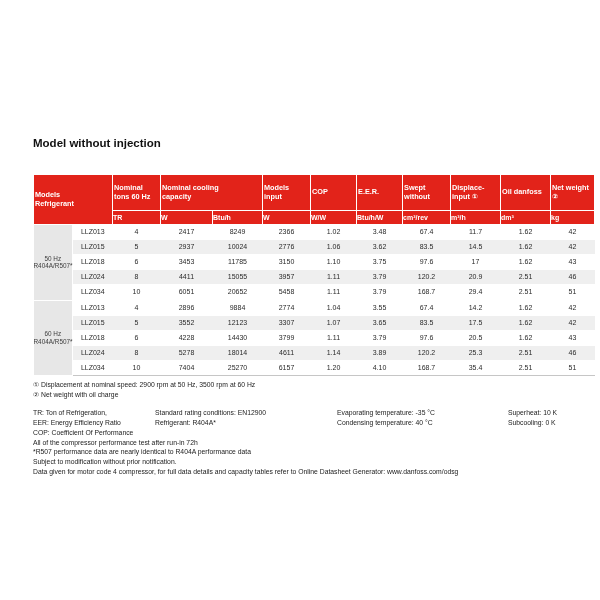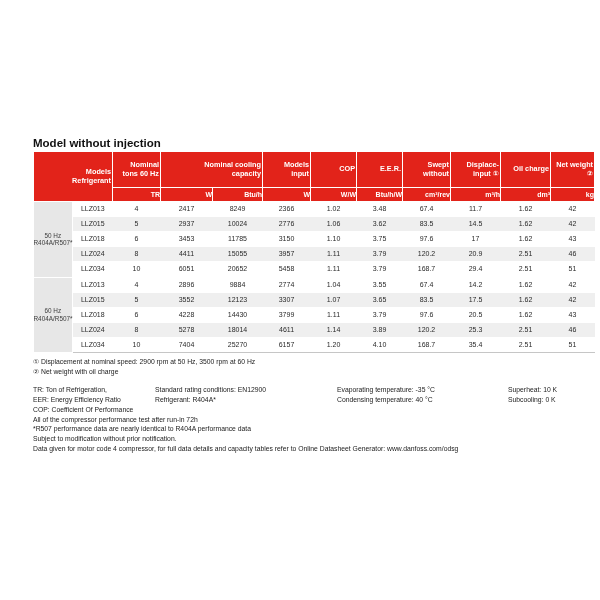--- a/index.html
+++ b/index.html
@@ -9,29 +9,29 @@
     --ink:#2a2a2a;
   }
   *{box-sizing:border-box;}
   html,body{margin:0;padding:0;}
   body{
     width:600px;height:600px;background:#ffffff;overflow:hidden;
     font-family:"Liberation Sans","DejaVu Sans",sans-serif;color:var(--ink);
   }
   .page{width:600px;height:600px;padding:0 6px 0 33px;}
   .title{
-    margin:0;padding-top:136px;padding-bottom:1px;
+    margin:0;padding-top:136px;padding-bottom:24px;
     font-size:11.5px;line-height:14px;font-weight:bold;color:#111;
   }
   table.spec-table{
     border-collapse:collapse;table-layout:fixed;width:561px;
   }
   .spec-table th{
     background:var(--red);color:#ffffff;font-weight:bold;
-    border:1px solid #ffffff;text-align:right;vertical-align:middle;
+    border:1px solid #ffffff;text-align:left;vertical-align:middle;
     white-space:pre-line;
   }
   .head-main th{height:36px;font-size:7.3px;line-height:8.5px;padding:2px 1px;}
   .head-units th{height:14px;font-size:7px;line-height:8px;padding:1px 0;}
   .spec-table td{
     font-size:7px;line-height:8px;padding:3px 1px;text-align:center;
     vertical-align:middle;border-bottom:1px solid #ffffff;color:var(--ink);
   }
   tr.stripe td{background:var(--stripe);}
   td.group-cell{
@@ -81,21 +81,21 @@
         <th colspan="2">Nominal cooling
 capacity</th>
         <th>Models
 input</th>
         <th>COP</th>
         <th>E.E.R.</th>
         <th>Swept
 without</th>
         <th>Displace-
 input ①</th>
-        <th>Oil charge</th>
+        <th>Oil danfoss</th>
         <th>Net weight
 ②</th>
       </tr>
       <tr class="head-units">
         <th>TR</th>
         <th>W</th>
         <th>Btu/h</th>
         <th>W</th>
         <th>W/W</th>
         <th>Btu/h/W</th>

